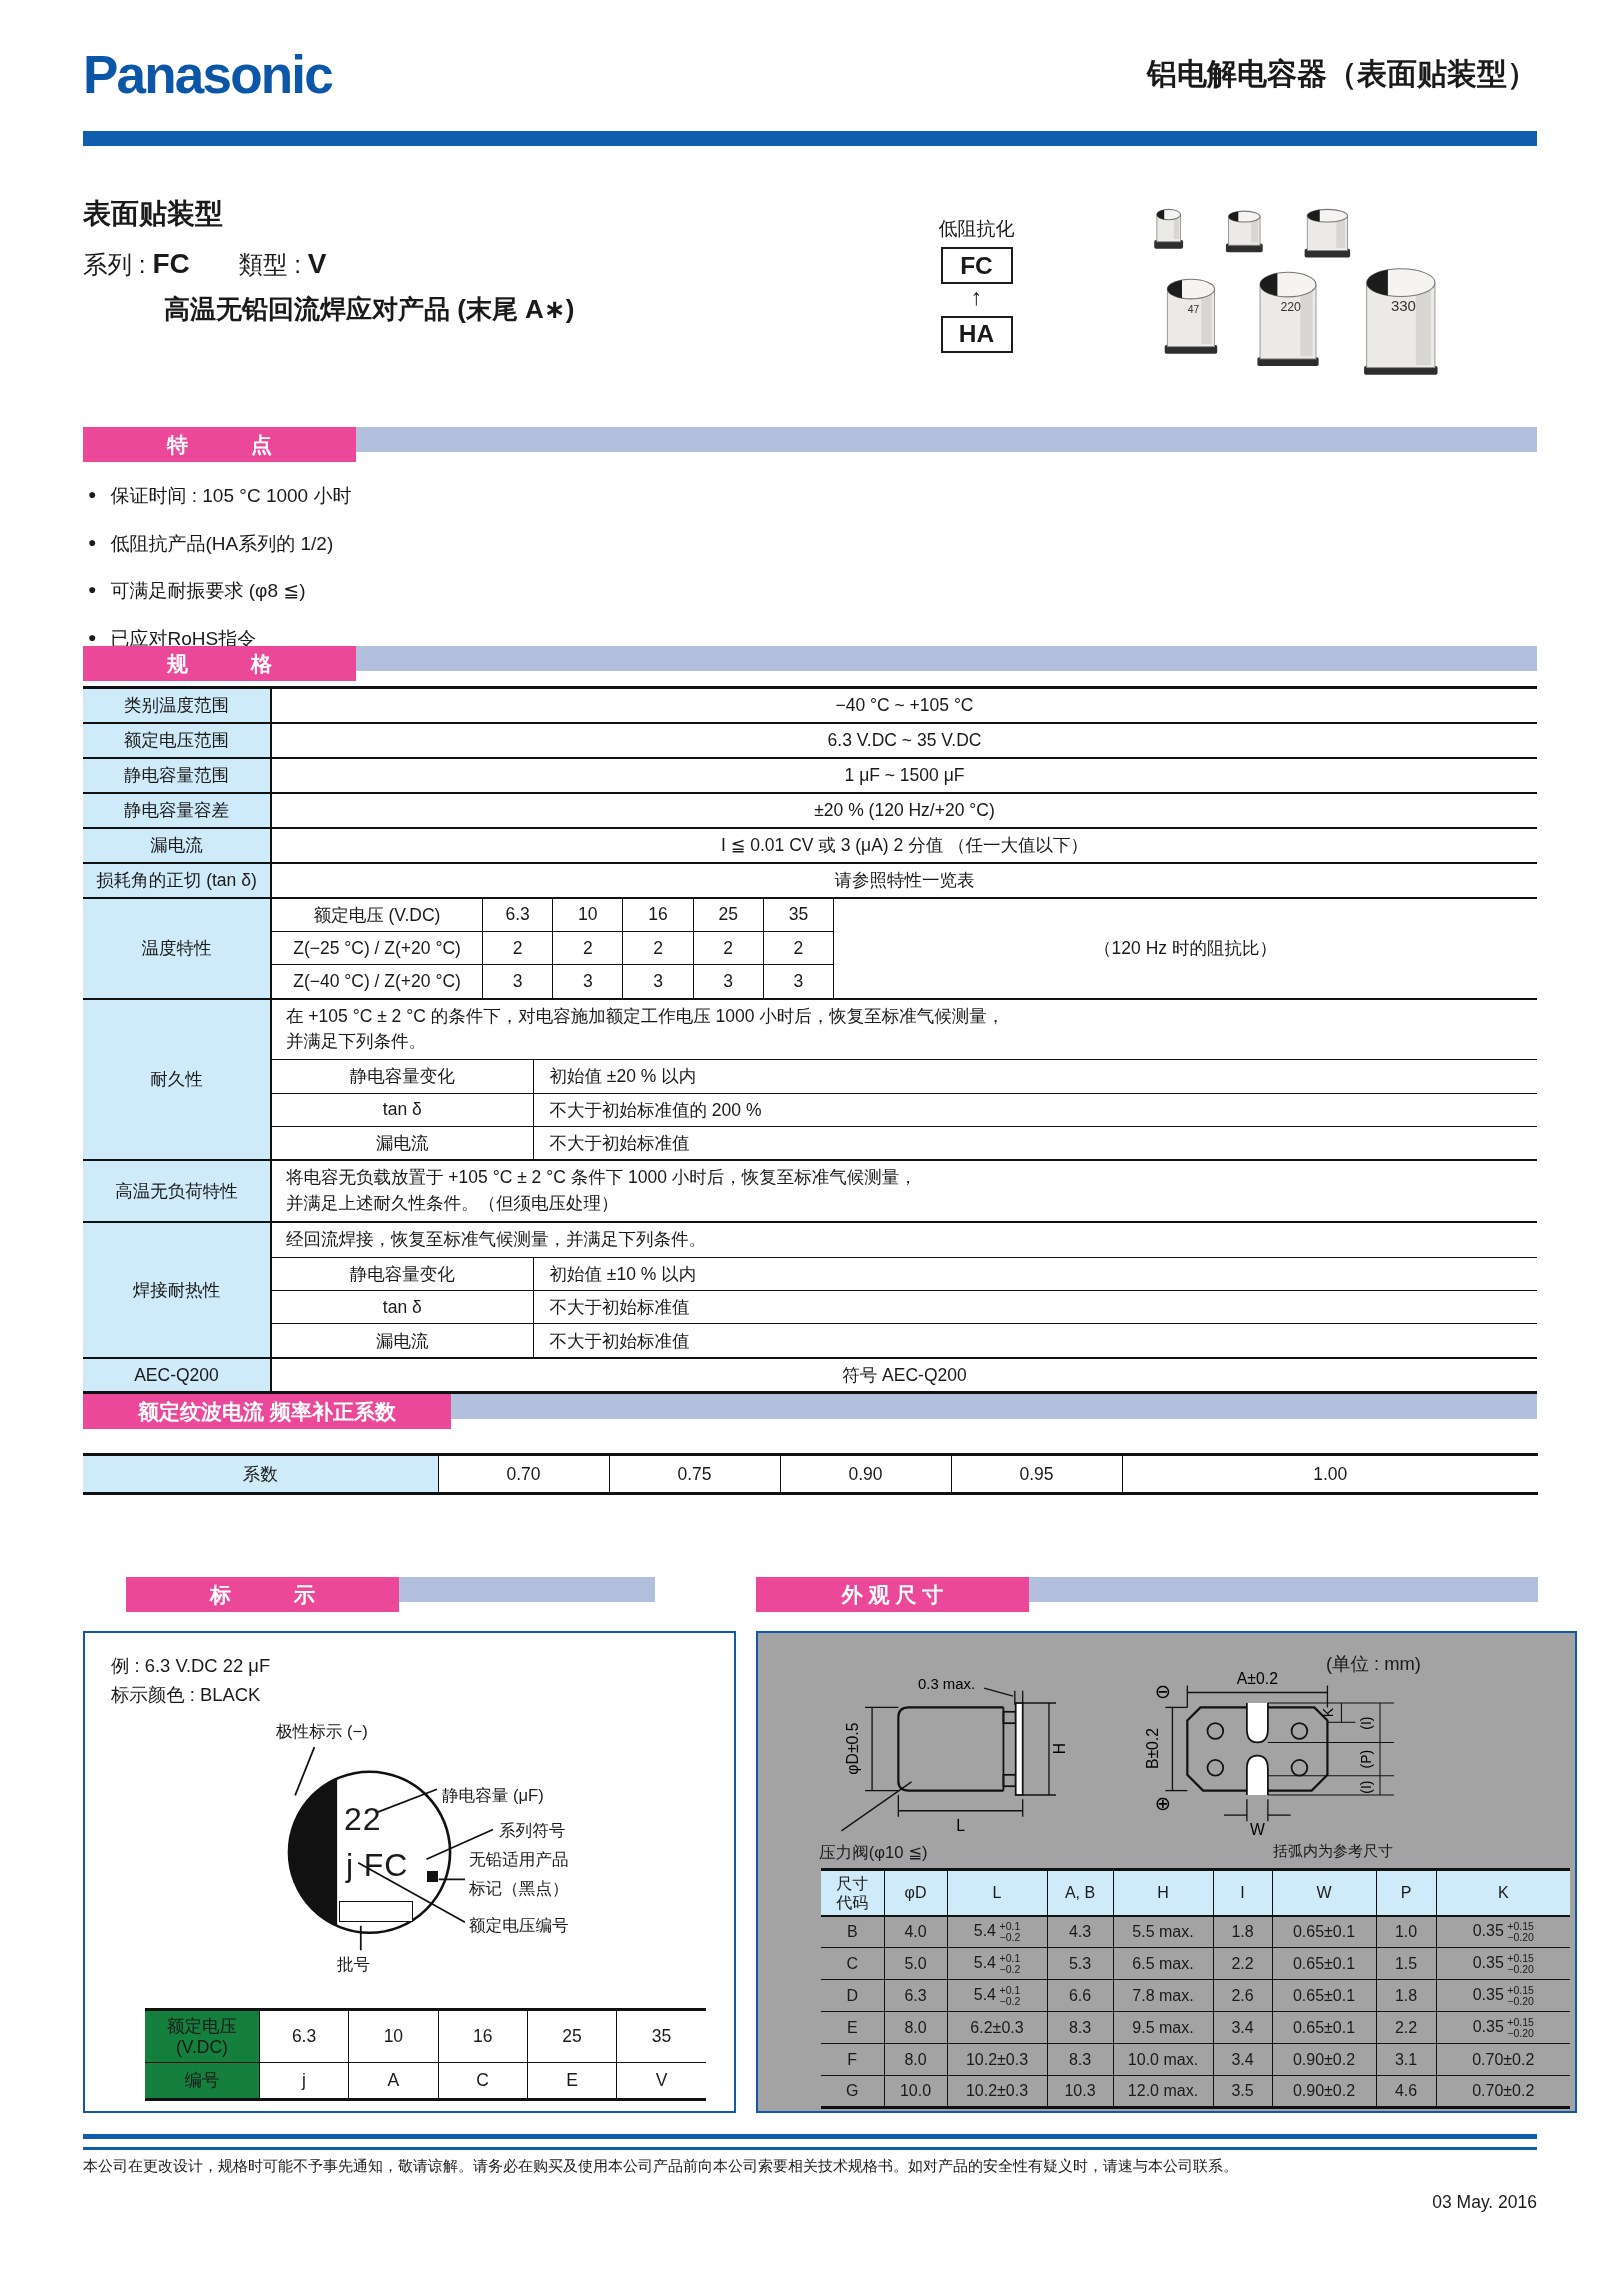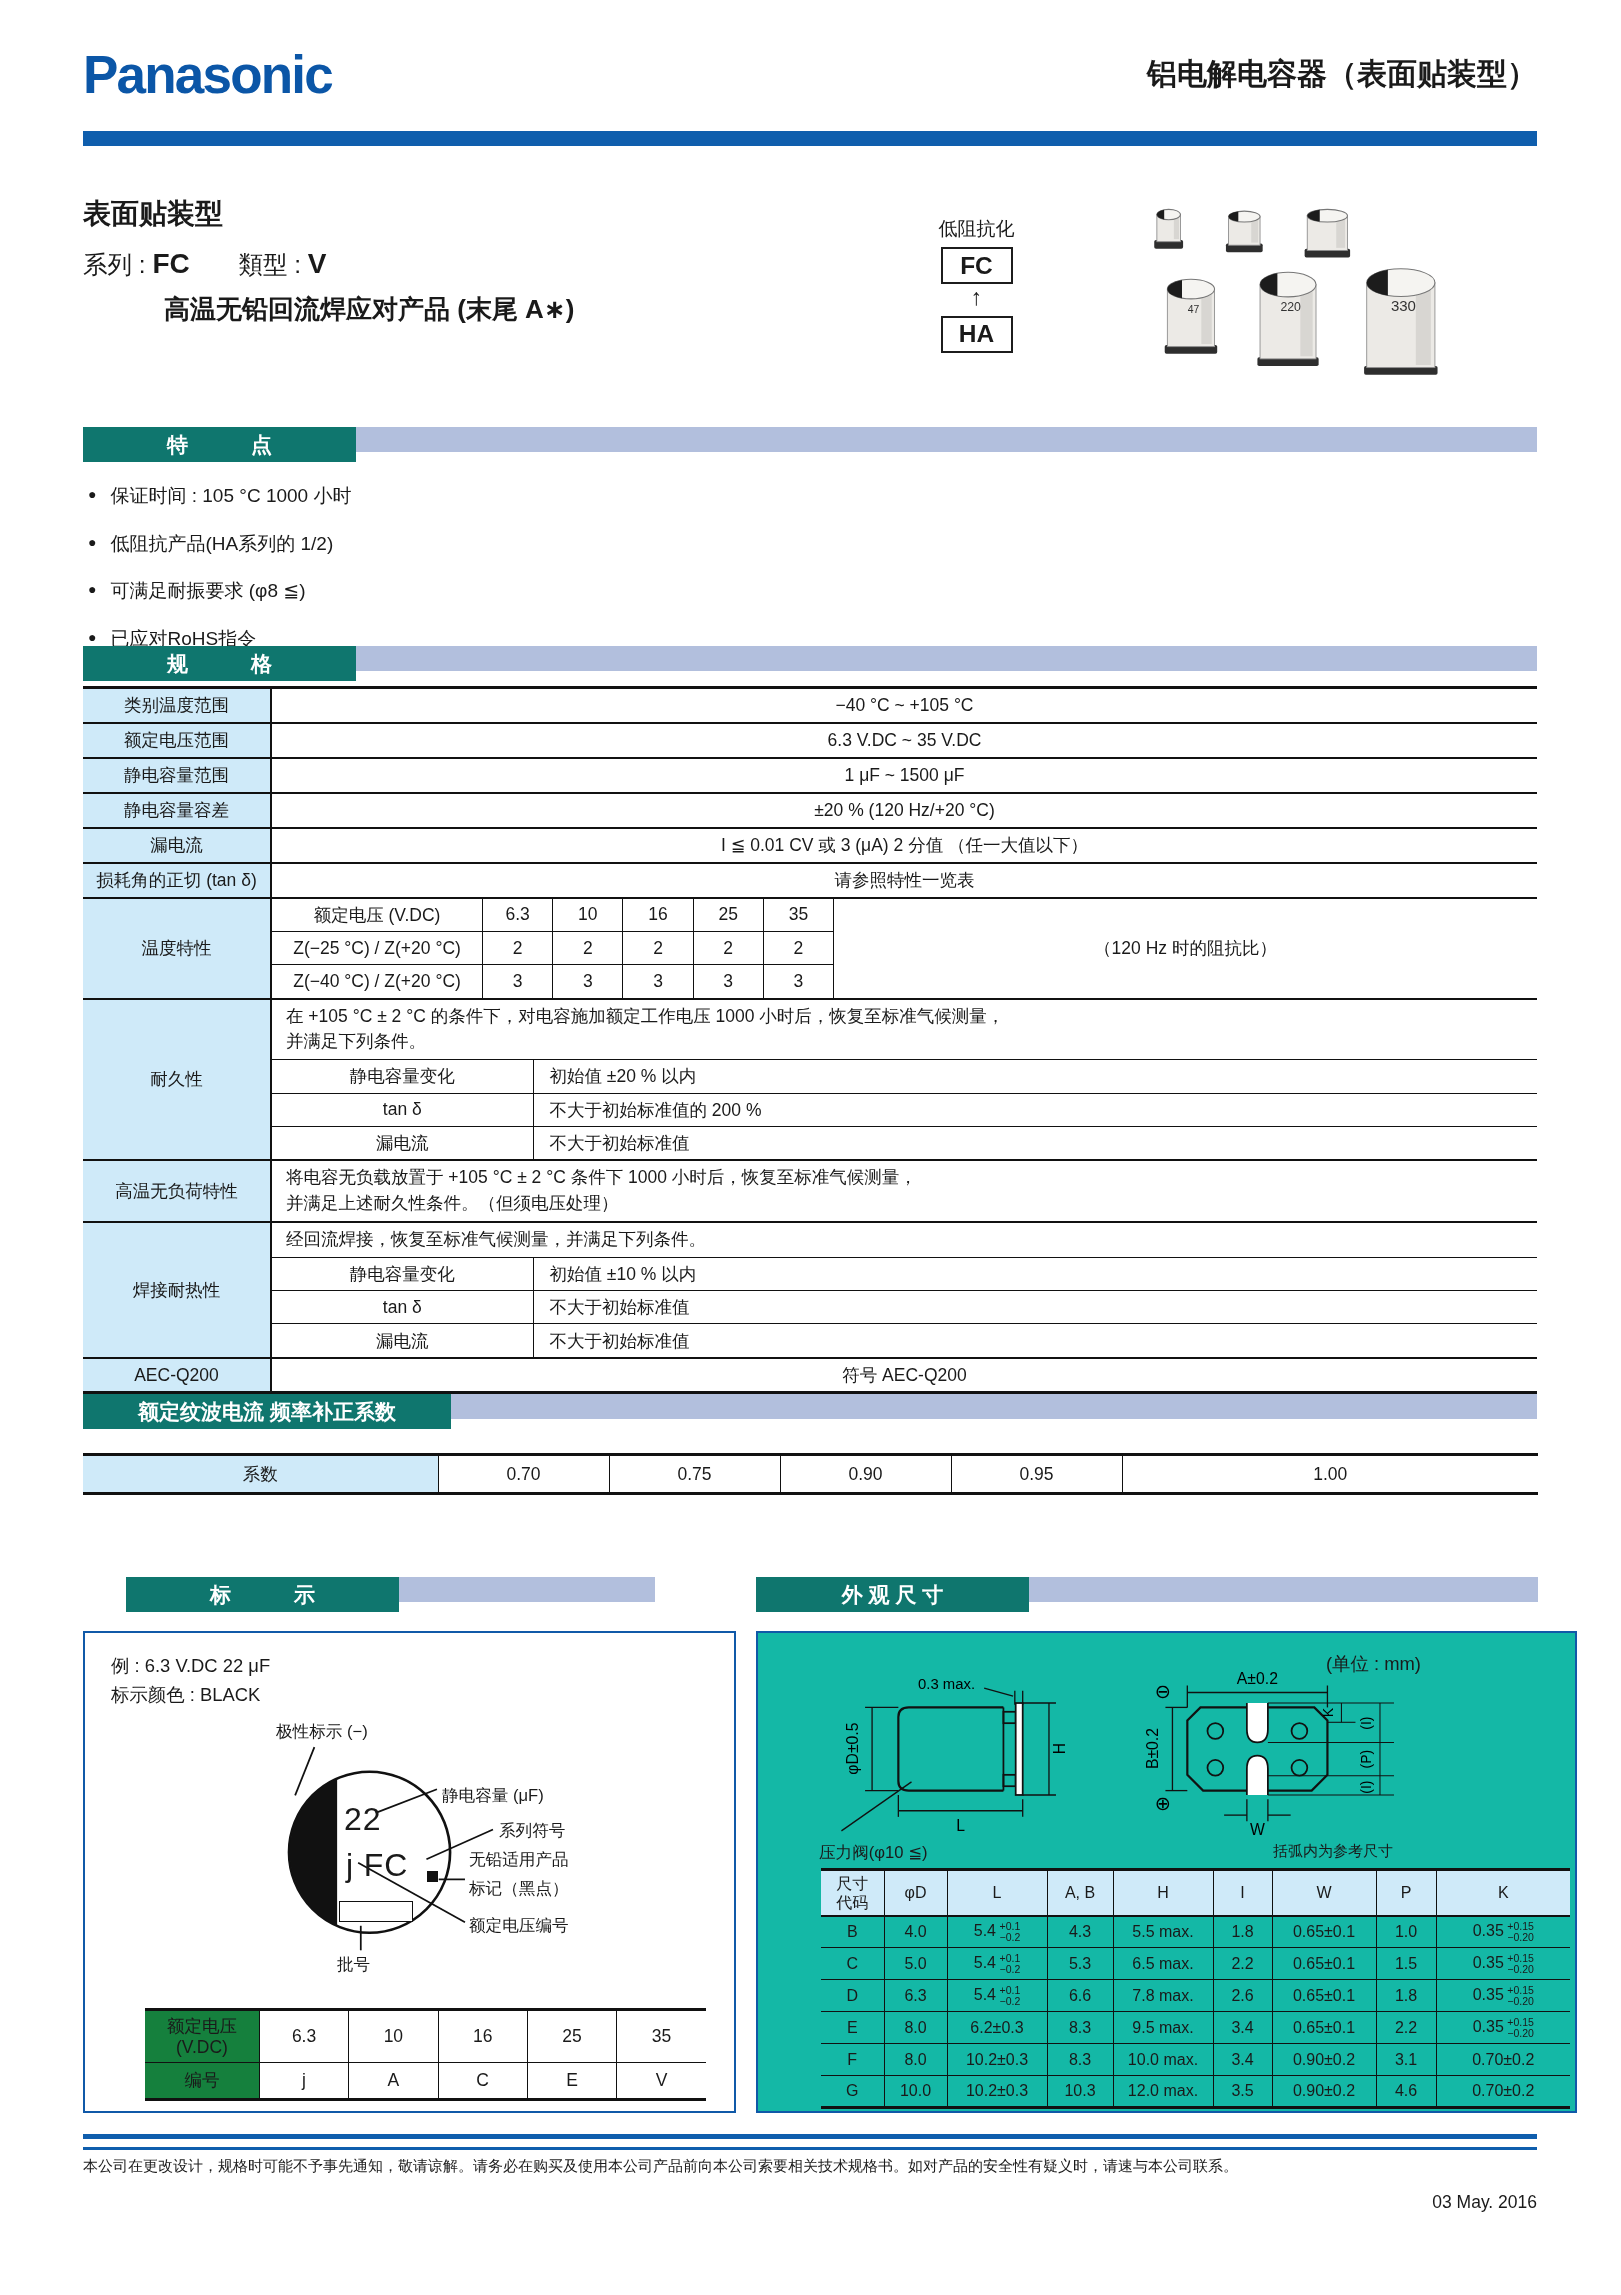--- a/index.html
+++ b/index.html
@@ -18,21 +18,21 @@
   .series-line b { font-size:28px; }
   .series-line .gap { display:inline-block; width:35px; }
   .sub-line { left:164px; top:292px; font-size:26px; font-weight:bold; }
   .imp { left:902px; top:216px; width:149px; text-align:center; }
   .imp-label { font-size:19px; }
   .imp-box { width:72px; height:37px; border:2.6px solid #1c1c1c; margin:5.3px auto 0; display:flex; align-items:center; justify-content:center; font-size:24.5px; font-weight:bold; background:#fff; }
   .imp-arrow { font-size:23px; line-height:26px; }
 
   
   .sec-head { display:flex; align-items:flex-start; }
-  .sec-box { height:35px; width:273px; background:#0f766e; color:#ffffff; font-size:21px; font-weight:bold; display:flex; align-items:center; justify-content:center; flex:none; }
+  .sec-box { height:35px; width:273px; background:#ec4899; color:#ffffff; font-size:21px; font-weight:bold; display:flex; align-items:center; justify-content:center; flex:none; }
   .sec-box.wide { width:368px; }
   .sec-bar { height:24.5px; flex:1; background:#b2bfdd; }
 
   
   .feat-list { left:88px; top:471px; list-style:none; }
   .feat-list li { font-size:19px; line-height:46px; }
   .feat-list .dot { font-size:14px; margin-right:14px; vertical-align:2.6px; }
 
   
   table { border-collapse:collapse; }
@@ -61,21 +61,21 @@
 
   
   .ripple { left:83px; top:1453px; width:1454px; border-top:3.5px solid #111; border-bottom:3.5px solid #111; table-layout:fixed; }
   .ripple td { border-bottom:1.8px solid #111; border-right:1.8px solid #111; height:39px; text-align:center; }
   .ripple td:last-child { border-right:none; }
   .ripple tr:last-child td { border-bottom:none; }
   .ripple td.c0 { background:#cfeaf9; }
 
   
   .mark-box { left:83px; top:1631px; width:653px; height:482px; border:2.6px solid #1059a8; background:#fff; }
-  .dims-box { left:756px; top:1631px; width:821px; height:482px; border:2.6px solid #1059a8; background:#14b8a6; }
+  .dims-box { left:756px; top:1631px; width:821px; height:482px; border:2.6px solid #1059a8; background:#a3a3a3; }
   .mark-ex { font-size:18.4px; line-height:30px; }
   .mk-label { position:absolute; font-size:16.6px; white-space:nowrap; }
   .cap-num { position:absolute; font-size:32px; letter-spacing:0.9px; }
   .mk-square { position:absolute; width:11.4px; height:11.4px; background:#111; }
   .batch-rect { position:absolute; width:74px; height:21px; border:1.8px solid #111; background:#fff; }
 
   
   .vcode { position:absolute; left:60px; top:375px; width:561px; border-top:3.5px solid #111; border-bottom:3.5px solid #111; table-layout:fixed; }
   .vcode td { border-bottom:1.8px solid #111; border-right:1.8px solid #111; text-align:center; height:37px; }
   .vcode td:last-child { border-right:none; }

